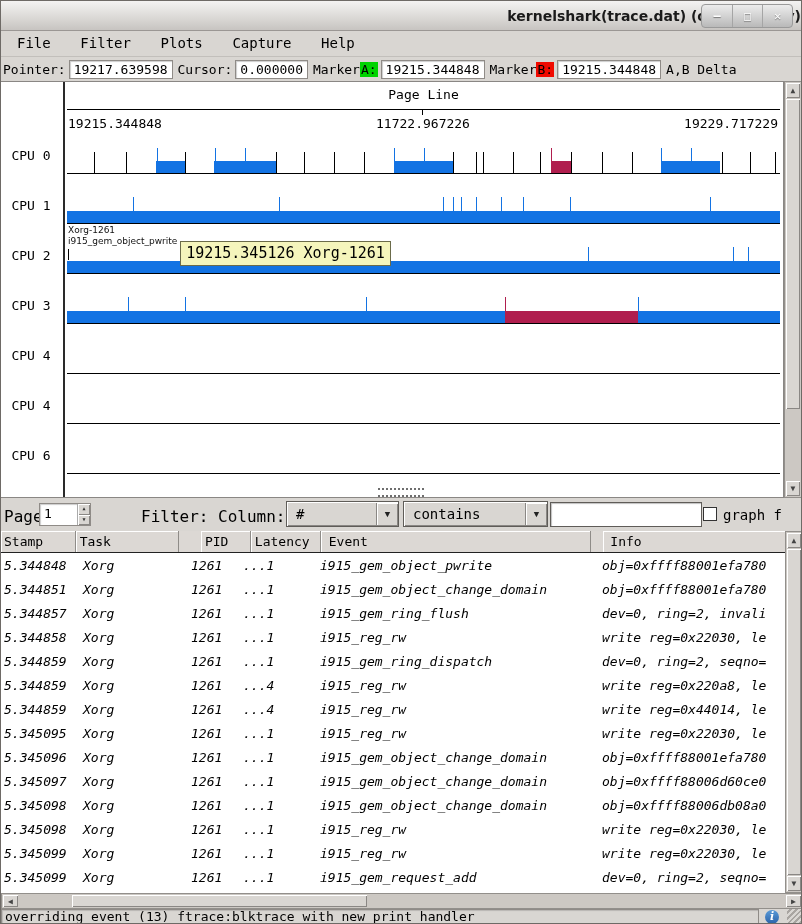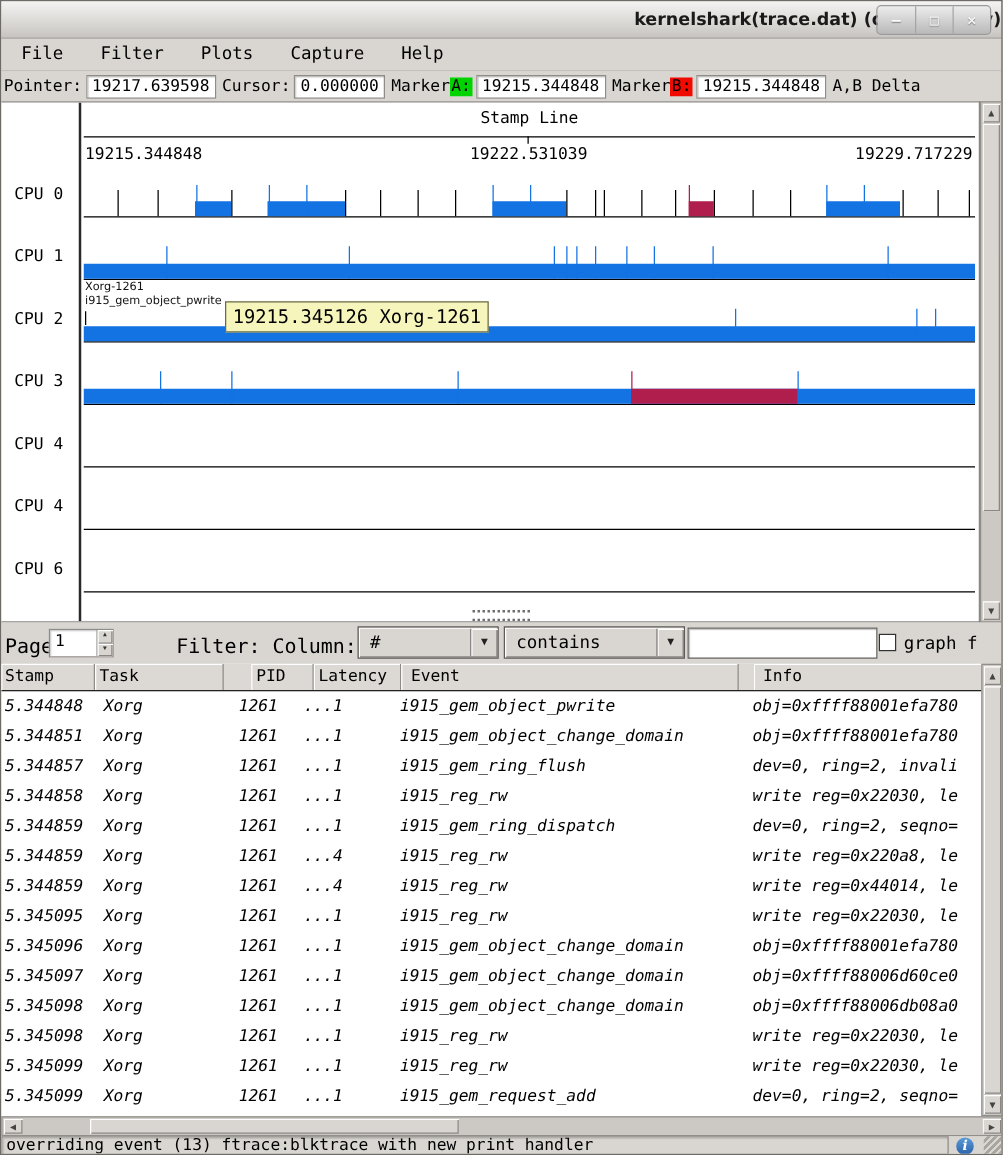--- a/index.html
+++ b/index.html
@@ -145,25 +145,25 @@
       <span class="badgeA">A:</span>
     <span class="pval">19215.344848</span>
     <span>Marker</span>
       <span class="badgeB">B:</span>
     <span class="pval">19215.344848</span>
     <span>A,B Delta</span>
   </div>
 
   <div class="graphpanel">
     <div class="gutterline"></div>
-    <div class="tl-title">Stamp Line</div>
+    <div class="tl-title">Page Line</div>
     <div class="axisline"></div>
     <div class="axistick"></div>
     <div class="axlab" style="left:67px;">19215.344848</div>
-    <div class="axlab" style="left:292px; width:260px; text-align:center;">19222.531039</div>
+    <div class="axlab" style="left:292px; width:260px; text-align:center;">11722.967226</div>
     <div class="axlab" style="right:5px;">19229.717229</div>
 
     <div id="tlrows">
         <div class="tlrow">
           <div class="tllabel">CPU 0</div>
           <div class="tlplot">
             <div class="tlbar" style="left: 12.5%; width: 4.1%; background: rgb(19, 115, 227);"></div>
             <div class="tlbar" style="left: 20.6%; width: 8.7%; background: rgb(19, 115, 227);"></div>
             <div class="tlbar" style="left: 45.8%; width: 8.3%; background: rgb(19, 115, 227);"></div>
             <div class="tlbar" style="left: 67.9%; width: 2.8%; background: rgb(176, 30, 78);"></div>

